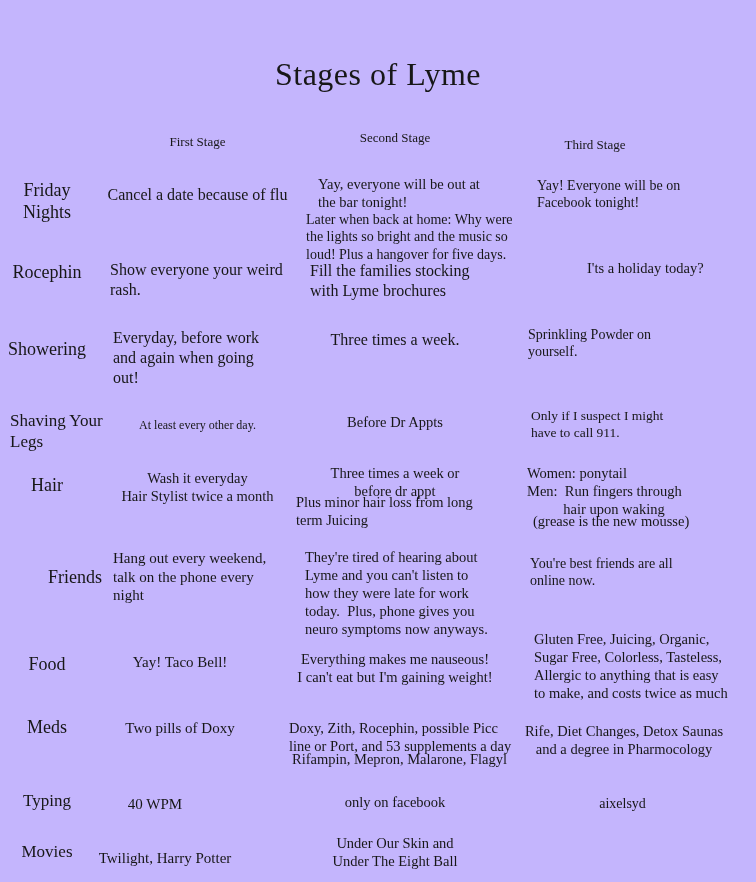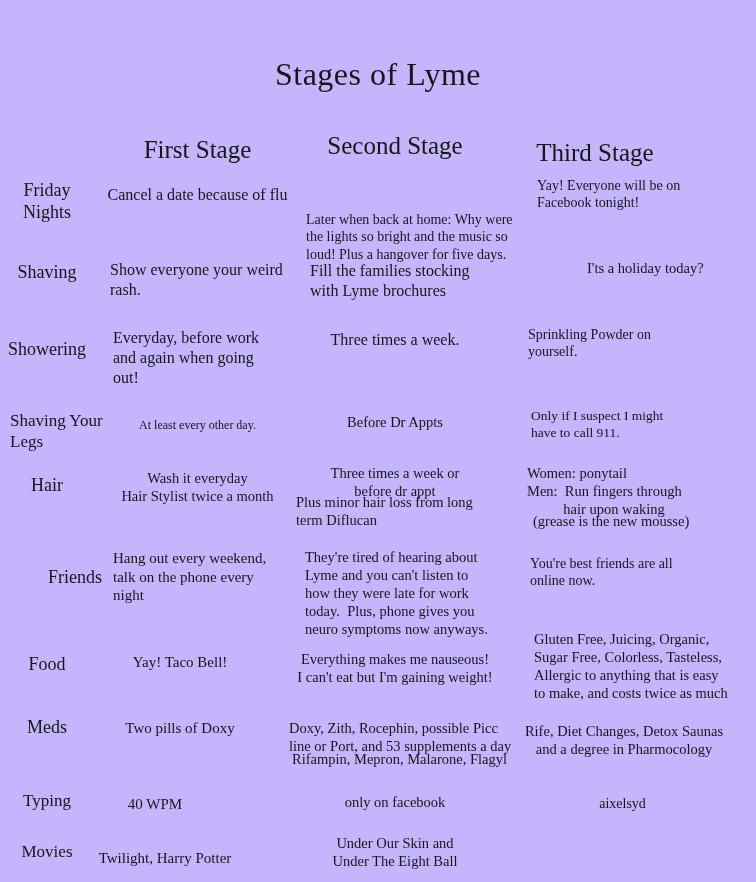--- a/index.html
+++ b/index.html
@@ -6,21 +6,21 @@
   .page{
     position:relative;width:756px;height:882px;
     background:#c4b5fd;color:#171717;
     font-family:Liberation Serif, serif;
     overflow:hidden;
   }
   .t{position:absolute;white-space:pre-wrap;line-height:1.24;}
 
   #title{top:55px;left:0;width:756px;text-align:center;font-size:32px;letter-spacing:.5px;}
 
-  .hdr{font-size:25px;text-align:center;}
+  .hdr{font-size:13px;text-align:center;}
   #h1{top:134px;left:100px;width:195px;}
   #h2{top:130px;left:295px;width:200px;}
   #h3{top:137px;left:495px;width:200px;}
 
   .lbl{font-size:18px;text-align:center;left:0;width:94px;}
   #l1{top:179px;}
   #l2{top:261px;}
   #l3{top:338px;}
   #l4{top:410px;left:10px;width:125px;text-align:left;font-size:17px;}
   #l5{top:474px;}
@@ -82,27 +82,29 @@
 
   <div class="t" id="title">Stages of Lyme</div>
 
   <div class="t hdr" id="h1">First Stage</div>
   <div class="t hdr" id="h2">Second Stage</div>
   <div class="t hdr" id="h3">Third Stage</div>
 
   <div class="t lbl" id="l1">Friday
 Nights</div>
   <div class="t cell" id="r1s1">Cancel a date because of flu</div>
+  <div class="t cell" id="r1s2a">Yay, everyone will be out at
+the bar tonight!</div>
   <div class="t cell" id="r1s2b">Later when back at home: Why were
 the lights so bright and the music so
 loud! Plus a hangover for five days.</div>
   <div class="t cell" id="r1s3">Yay! Everyone will be on
 Facebook tonight!</div>
 
-  <div class="t lbl" id="l2">Shaving</div>
+  <div class="t lbl" id="l2">Rocephin</div>
   <div class="t cell" id="r2s1">Show everyone your weird
 rash.</div>
   <div class="t cell" id="r2s2">Fill the families stocking
 with Lyme brochures</div>
   <div class="t cell" id="r2s3">I'ts a holiday today?</div>
 
   <div class="t lbl" id="l3">Showering</div>
   <div class="t cell" id="r3s1">Everyday, before work
 and again when going
 out!</div>
@@ -116,21 +118,21 @@
   <div class="t cell" id="r4s2">Before Dr Appts</div>
   <div class="t cell" id="r4s3">Only if I suspect I might
 have to call 911.</div>
 
   <div class="t lbl" id="l5">Hair</div>
   <div class="t cell" id="r5s1">Wash it everyday
 Hair Stylist twice a month</div>
   <div class="t cell" id="r5s2a">Three times a week or
 before dr appt</div>
   <div class="t cell" id="r5s2b">Plus minor hair loss from long
-term Diflucan</div>
+term Juicing</div>
   <div class="t cell" id="r5s3a">Women: ponytail
 Men:  Run fingers through
           hair upon waking</div>
   <div class="t cell" id="r5s3b">(grease is the new mousse)</div>
 
   <div class="t lbl" id="l6">Friends</div>
   <div class="t cell" id="r6s1">Hang out every weekend,
 talk on the phone every
 night</div>
   <div class="t cell" id="r6s2">They're tired of hearing about

